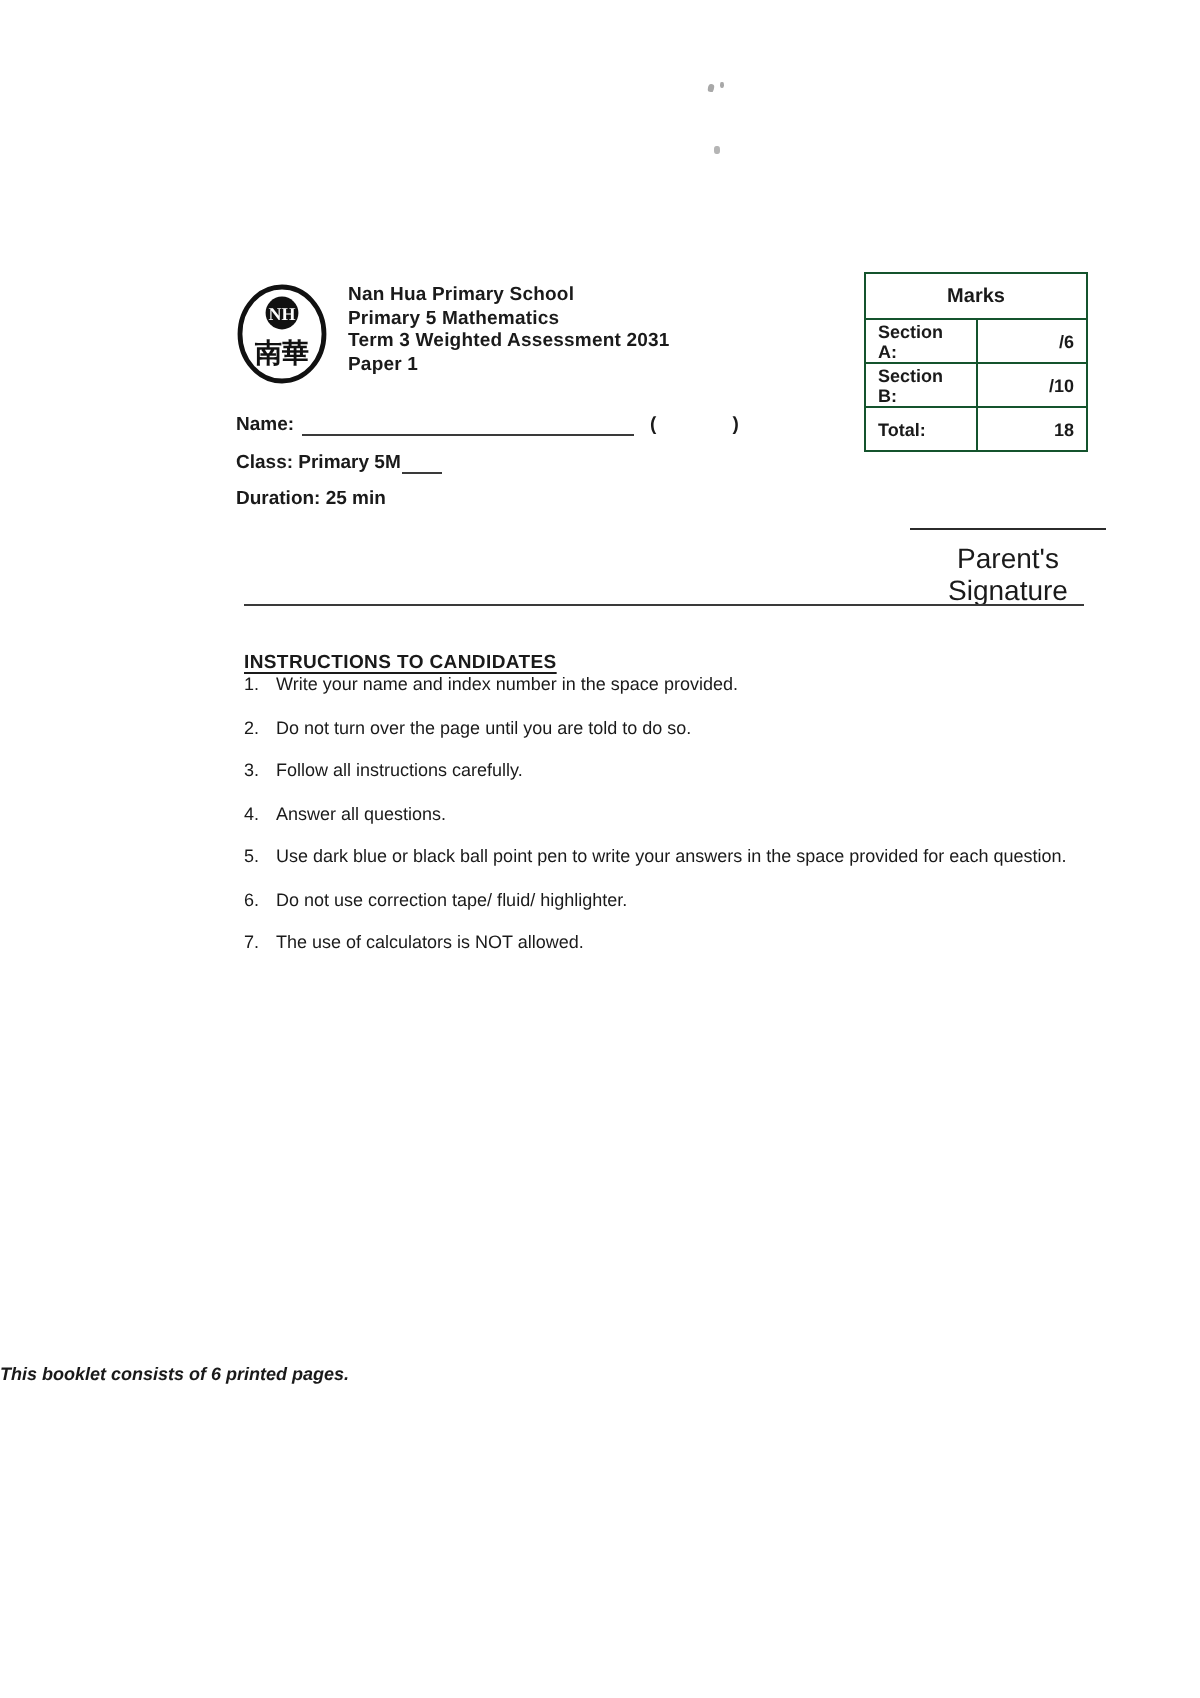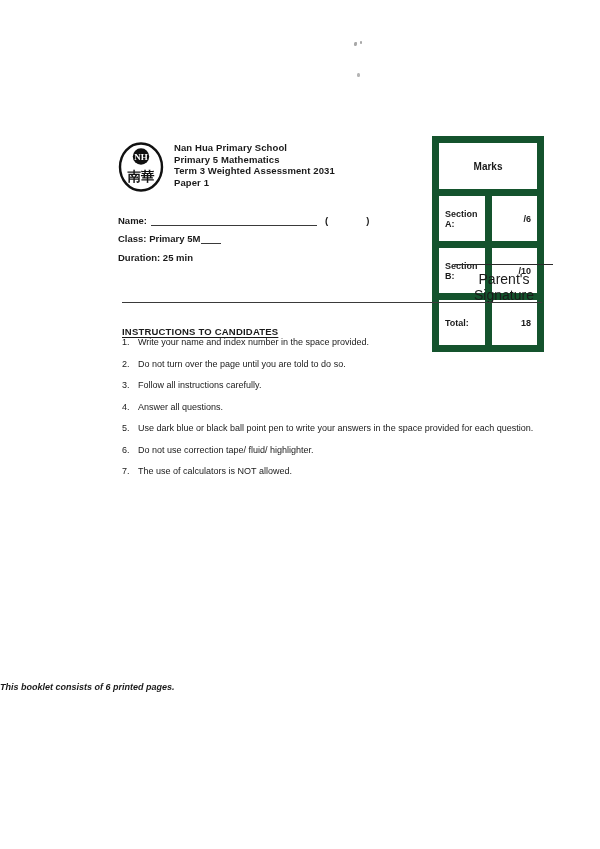--- a/index.html
+++ b/index.html
@@ -62,24 +62,24 @@
   
   .marks-table {
     position: absolute;
     left: 432px;
     top: 136px;
     width: 112px;
     border-collapse: collapse;
     table-layout: fixed;
   }
   .marks-table td {
-    border: 7px solid #14532d;
+    border: 1px solid #14532d;
     height: 21px;
     font-size: 9px;
-    padding: 12px 6px;
+    padding: 0 6px;
     vertical-align: middle;
   }
   .marks-table .mk-head {
     text-align: center;
     font-weight: bold;
     font-size: 10px;
     height: 22px;
   }
   .marks-table .mk-label {
     width: 58px;
@@ -96,21 +96,20 @@
     position: absolute;
     left: 118px;
     top: 207px;
     width: 275px;
     font-size: 9.5px;
     font-weight: bold;
   }
   .p-row {
     height: 18.5px;
     display: flex;
-    align-items: flex-end;
     white-space: nowrap;
   }
   .rule {
     display: inline-block;
     border-bottom: 1px solid #3a3a3a;
     height: 10px;
   }
   .rule-name  { width: 166px; margin-left: 4px; }
   .rule-class { width: 20px;  margin-left: 1px; }
   .rule-date  { width: 72px;  margin-left: 6px; }

